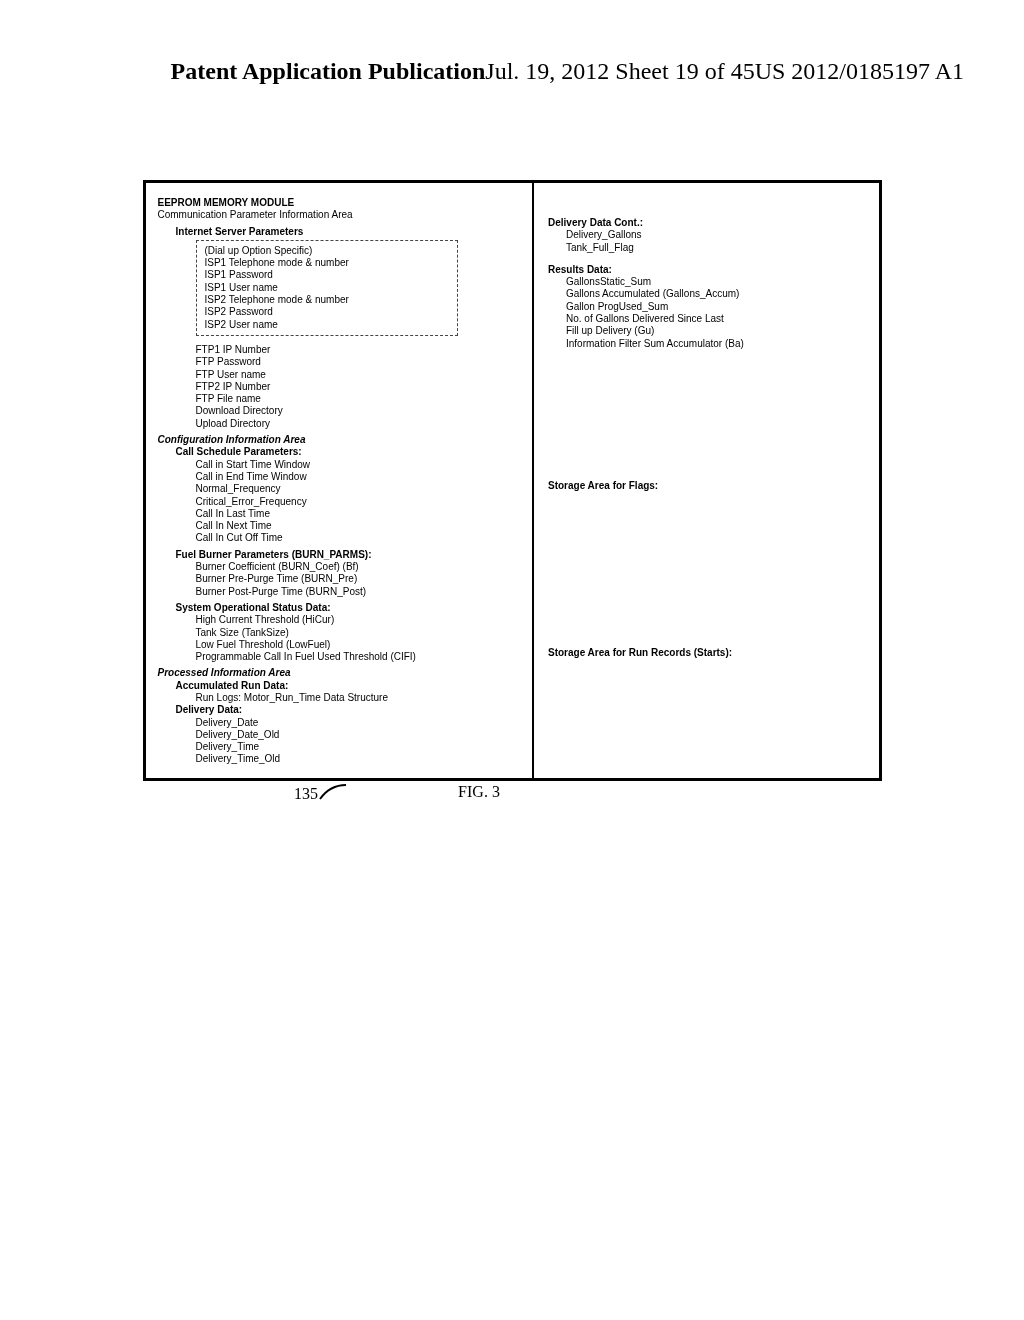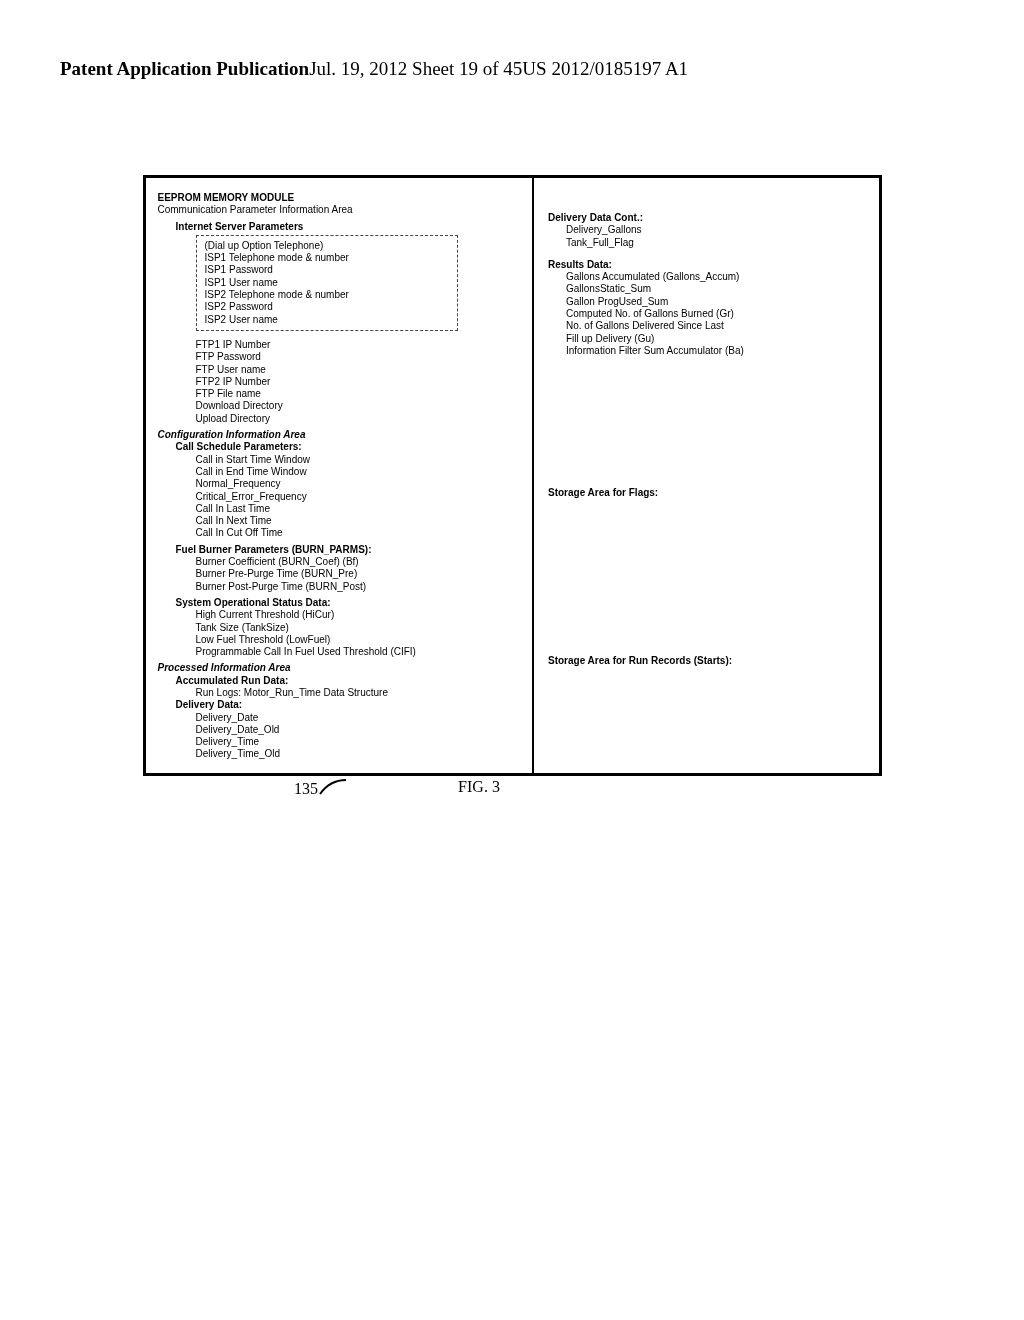--- a/index.html
+++ b/index.html
@@ -14,22 +14,22 @@
   }
   .page {
     position: relative;
     width: 1024px;
     height: 1320px;
     box-sizing: border-box;
     padding: 58px 60px 40px 60px;
   }
   .header-line {
     display: flex;
-    justify-content: flex-start;
-    font-size: 19px;
+    justify-content: flex-end;
+    font-size: 24px;
     font-family: "Times New Roman", Times, serif;
   }
   .header-left {
     font-weight: bold;
   }
   .header-center {
     font-weight: normal;
   }
   .header-right {
     font-weight: normal;
@@ -107,21 +107,21 @@
     <div class="module-box">
 
       <div class="col-left">
         <div class="bold">EEPROM MEMORY MODULE</div>
         <div>Communication Parameter Information Area</div>
 
         <div class="indent1 bold small-gap">Internet Server Parameters</div>
 
         <div class="indent2">
           <div class="dashed-box">
-            <div>(Dial up Option Telephone)</div>
+            <div>(Dial up Option Specific)</div>
             <div>ISP1 Telephone mode &amp; number</div>
             <div>ISP1 Password</div>
             <div>ISP1 User name</div>
             <div>ISP2 Telephone mode &amp; number</div>
             <div>ISP2 Password</div>
             <div>ISP2 User name</div>
           </div>
         </div>
 
         <div class="indent2">
@@ -181,24 +181,23 @@
       <div class="col-right">
         <div style="height:20px"></div>
         <div class="bold">Delivery Data Cont.:</div>
         <div class="indent1">
           <div>Delivery_Gallons</div>
           <div>Tank_Full_Flag</div>
         </div>
 
         <div class="bold section-gap">Results Data:</div>
         <div class="indent1">
+          <div>GallonsStatic_Sum</div>
           <div>Gallons Accumulated (Gallons_Accum)</div>
-          <div>GallonsStatic_Sum</div>
           <div>Gallon ProgUsed_Sum</div>
-          <div>Computed No. of Gallons Burned (Gr)</div>
           <div>No. of Gallons Delivered Since Last</div>
           <div> Fill up Delivery (Gu)</div>
           <div>Information Filter Sum Accumulator (Ba)</div>
         </div>
 
         <div style="height:130px"></div>
         <div class="bold">Storage Area for Flags:</div>
 
         <div style="height:155px"></div>
         <div class="bold">Storage Area for Run Records (Starts):</div>

